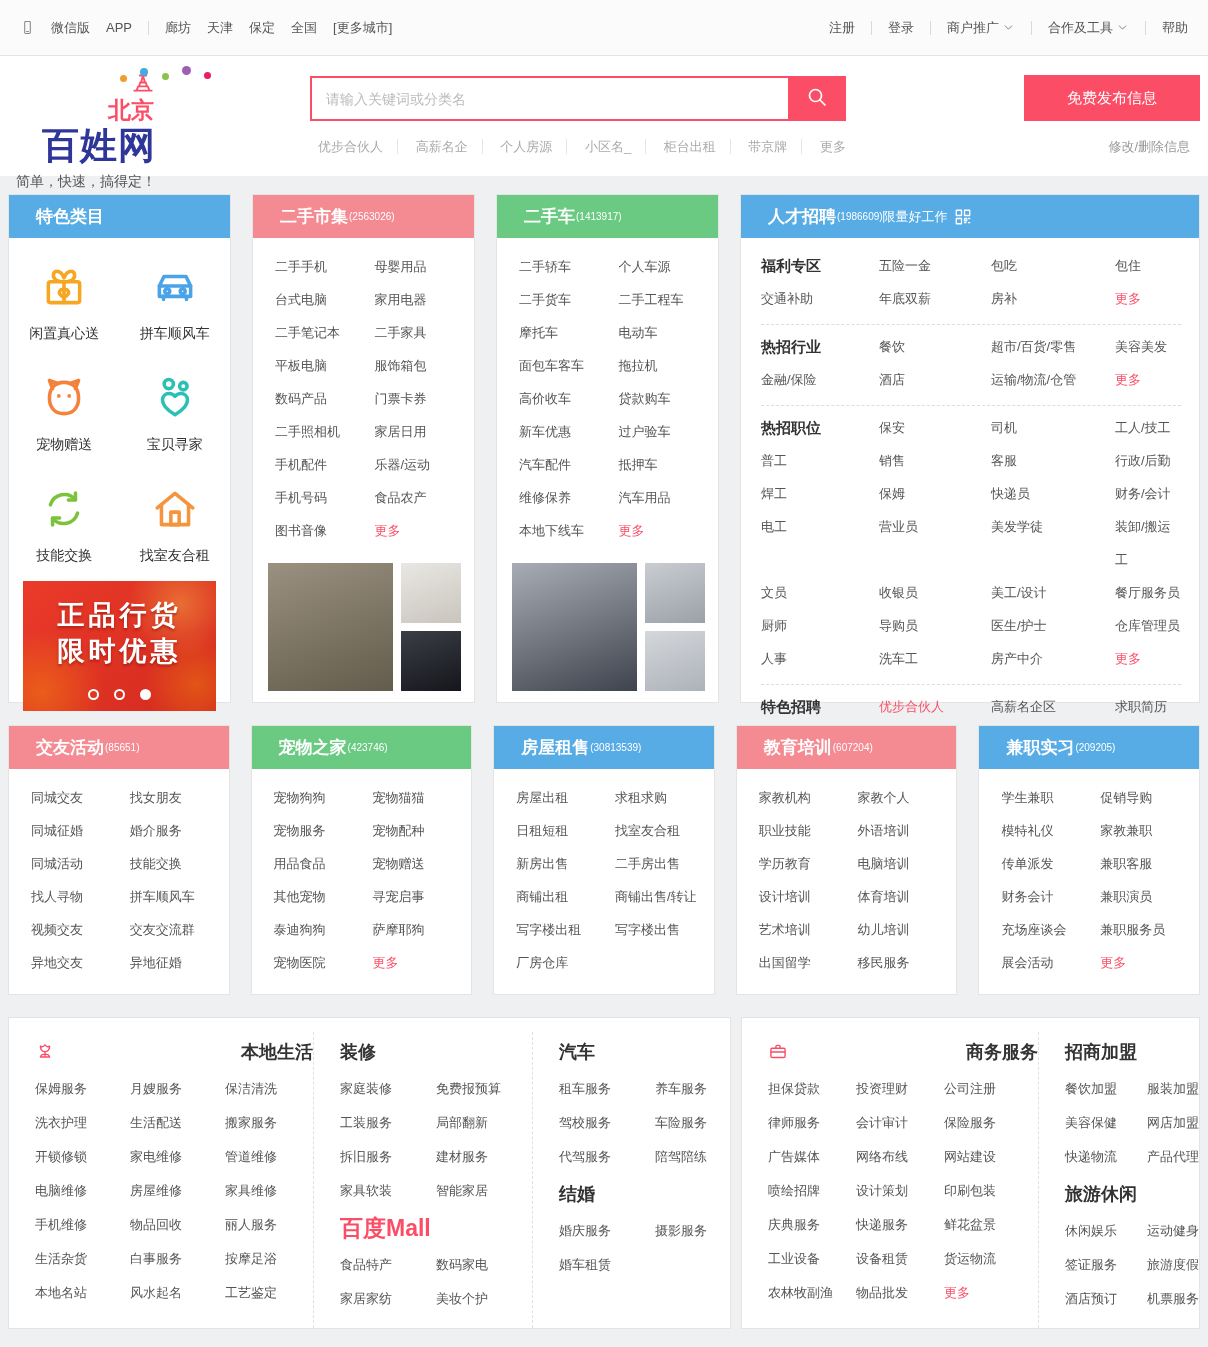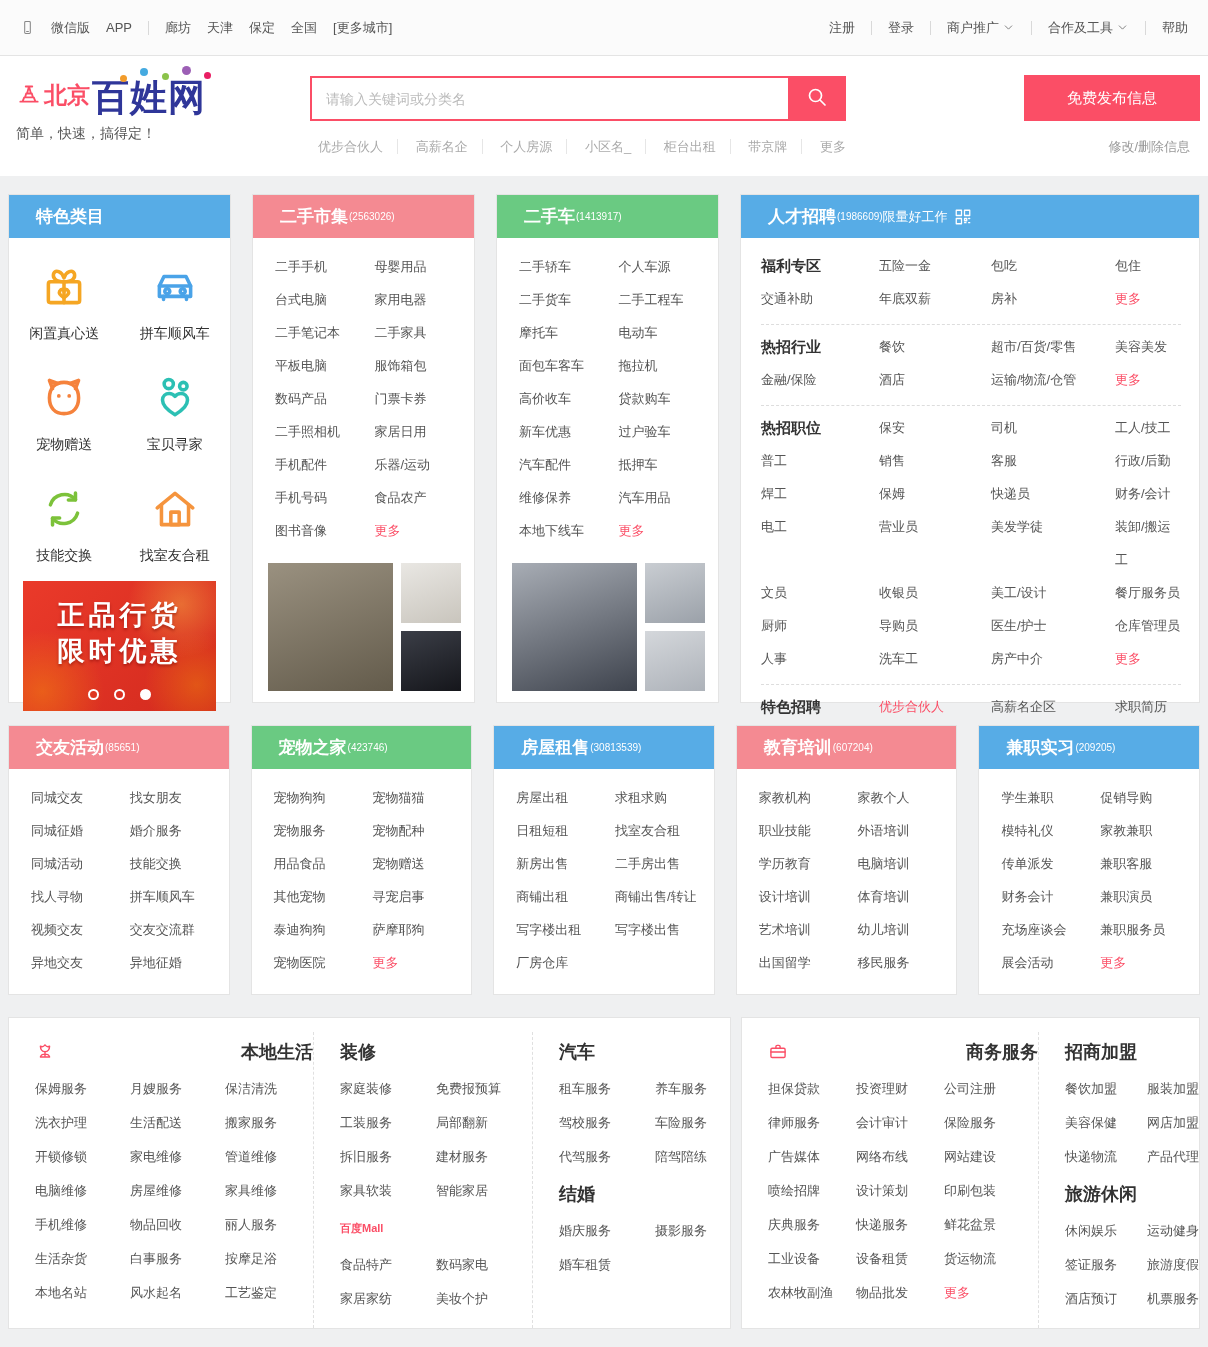--- a/index.html
+++ b/index.html
@@ -21,21 +21,21 @@
   
   .header { position:relative; background:#fff; height:120px; }
   .logo { position:absolute; left:16px; top:10px; }
   .logo-dots { position:absolute; left:100px; top:0; width:110px; height:14px; }
   .logo-dots i { position:absolute; border-radius:50%; }
   .logo-dots .d1 { left:4px;  top:9px; width:7px; height:7px; background:#f29c2b; }
   .logo-dots .d2 { left:24px; top:2px; width:8px; height:8px; background:#45aae0; }
   .logo-dots .d3 { left:46px; top:7px; width:7px; height:7px; background:#8bc34a; }
   .logo-dots .d4 { left:66px; top:0;  width:9px; height:9px; background:#9c5fb5; }
   .logo-dots .d5 { left:88px; top:6px; width:7px; height:7px; background:#e91e63; }
-  .logo-row { display:flex; align-items:flex-start; margin-top:14px; }
+  .logo-row { display:flex; align-items:flex-end; margin-top:3px;flex-direction:column; }
   .temple svg { width:26px; height:26px; color:#fb4e66; }
   .logo-city { font-size:23px; font-weight:bold; color:#fb4e66; margin:0 2px 2px 2px; }
   .logo-name { font-size:37px; font-weight:bold; color:#2f3699; line-height:36px; letter-spacing:1px; }
   .tagline { margin-top:9px; font-size:14px; color:#555; }
   .searchbox { position:absolute; left:310px; top:20px; display:flex; }
   .search-input { width:478px; height:45px; border:2px solid #fb4e66; border-right:none;
                   padding:0 14px; font-size:14px; color:#333; outline:none;
                   font-family:"Liberation Sans","DejaVu Sans",sans-serif; }
   .search-input::placeholder { color:#bbb; }
   .search-btn { width:58px; height:45px; background:#fb4e66; border:none; cursor:pointer; }
@@ -110,21 +110,21 @@
   #card-right { flex:1; }
   .bcol { padding-left:26px; }
   .bcol + .bcol { border-left:1px dashed #e0e0e0; }
   #card-left .bcol:nth-child(1) { width:304px; }
   #card-left .bcol:nth-child(2) { width:219px; }
   #card-left .bcol:nth-child(3) { flex:1; }
   #card-right .bcol:nth-child(1) { width:296px; }
   #card-right .bcol:nth-child(2) { flex:1; }
   .bsec-head { display:flex; align-items:center; font-size:18px; font-weight:bold; color:#333; height:40px;justify-content:space-between; }
   .bsec-head .b-icn svg { width:20px; height:20px; color:#fb4e66; margin-right:8px; }
-  .bsec-head.accent .bsec-title { color:#fb4e66; font-size:11px; }
+  .bsec-head.accent .bsec-title { color:#fb4e66; font-size:23px; }
   .blinks { display:grid; line-height:34px; font-size:13px; }
   .cols3a { grid-template-columns:95px 95px auto; }
   .cols3b { grid-template-columns:88px 88px auto; }
   .cols2a { grid-template-columns:96px auto; }
   .cols2b { grid-template-columns:82px auto; }
 </style>
 </head>
 <body>
 
 <div class="page">

